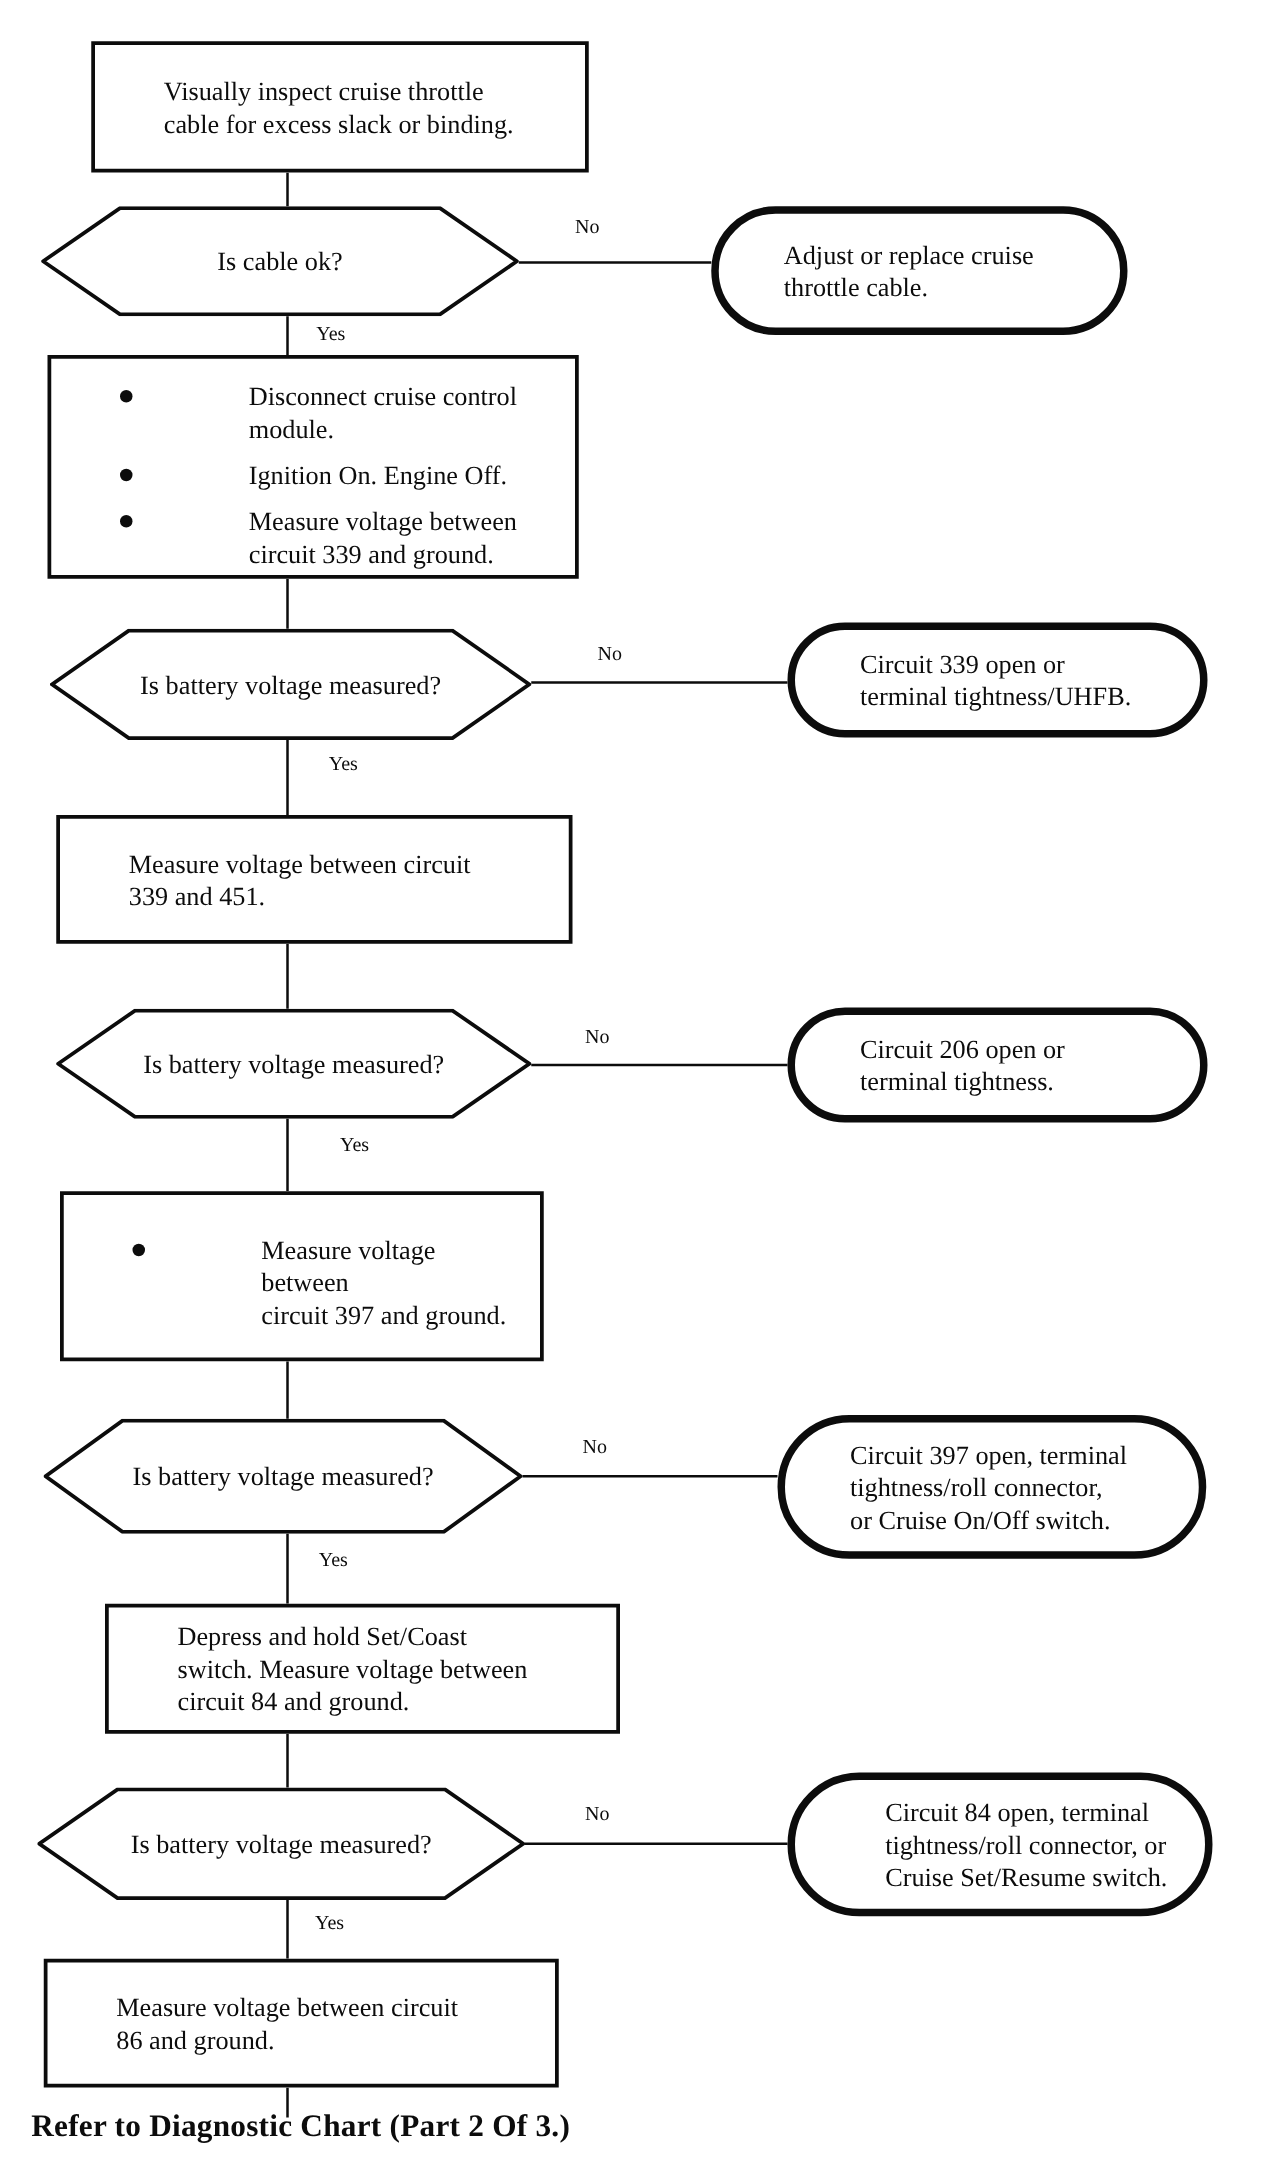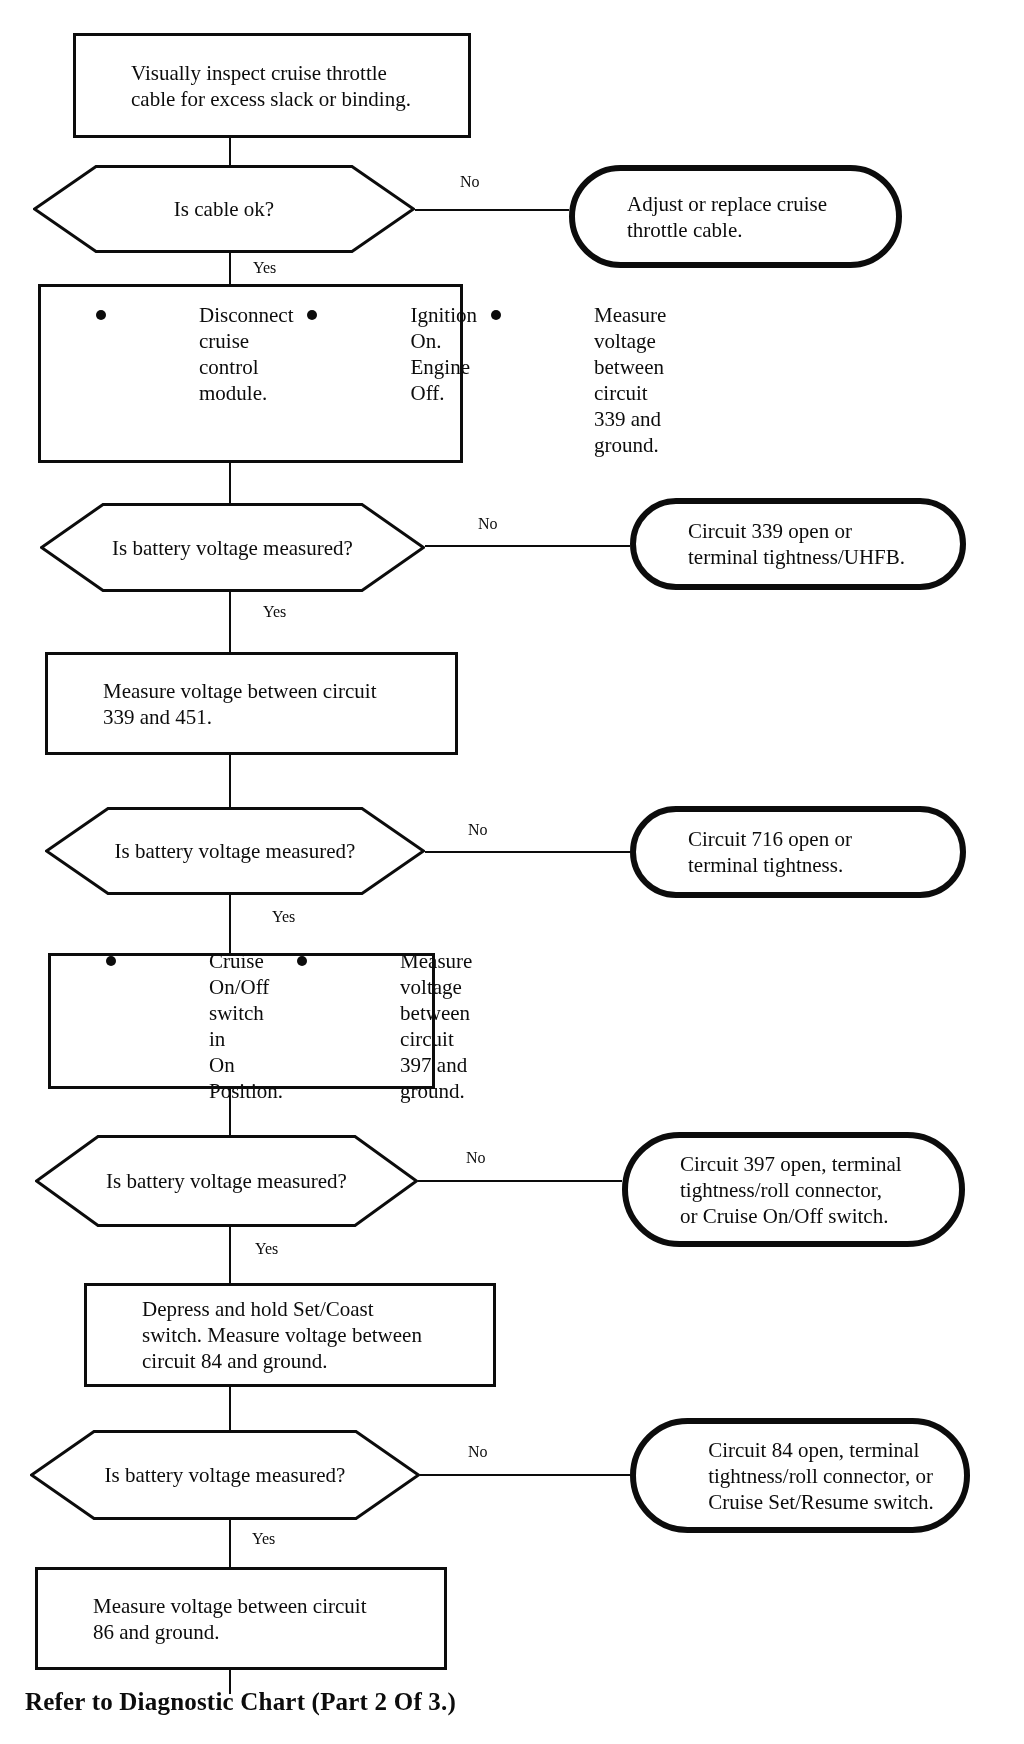--- a/index.html
+++ b/index.html
@@ -13,21 +13,21 @@
   .rect .txt{padding-left:55px;padding-right:14px;}
   .txt{font-size:21px;line-height:26px;white-space:pre-line;}
   .stadium{border:6px solid #0c0c0c;display:flex;align-items:center;}
   .stadium .txt{padding-left:52px;padding-right:10px;}
   .hexwrap{position:absolute;}
   .hexwrap svg{position:absolute;left:0;top:0;display:block;}
   .hex-label{
     position:absolute;inset:0;display:flex;align-items:center;justify-content:center;
     font-size:21px;line-height:26px;
   }
-  .bullets{display:flex;flex-direction:row;row-gap:28px;padding:22px 10px 10px 55px;width:100%;box-sizing:border-box;}
+  .bullets{display:flex;flex-direction:column;row-gap:11px;padding:22px 10px 10px 55px;width:100%;box-sizing:border-box;}
   .bullet-item{display:flex;align-items:flex-start;}
   .dot{flex:0 0 auto;width:10px;height:10px;border-radius:50%;background:#0c0c0c;margin-top:8px;margin-right:38px;}
   .vline{position:absolute;width:2px;background:#0c0c0c;}
   .hline{position:absolute;height:2px;background:#0c0c0c;}
   .edge-label{position:absolute;font-size:16px;line-height:22px;}
   .footer{
     position:absolute;font-size:25px;font-weight:bold;letter-spacing:.2px;
     font-family:"Liberation Serif","DejaVu Serif",serif;
   }
 </style>
@@ -119,31 +119,26 @@
   </div>
 
   <div class="hexwrap" style="left:45px;top:807px;width:380px;height:88px;">
     <svg width="380" height="88" viewBox="0 0 380 88">
       <polygon points="63,1.5 317,1.5 378.5,44 317,86.5 63,86.5 1.5,44" fill="#ffffff" stroke="#0c0c0c" stroke-width="3"></polygon>
     </svg>
     <div class="hex-label">Is battery voltage measured?</div>
   </div>
 
   <div class="node stadium" style="left:630px;top:806px;width:336px;height:92px;border-radius:46px;">
-    <div class="txt">Circuit 716 open or
+    <div class="txt">Circuit 206 open or
 terminal tightness.</div>
   </div>
 
   <div class="node rect" style="left:48px;top:953px;width:387px;height:136px;">
     <div class="bullets" style="padding-top:20px;">
-      <div class="bullet-item">
-        <span class="dot"></span>
-        <span class="txt">Cruise On/Off switch in
-On Position.</span>
-      </div>
       <div class="bullet-item">
         <span class="dot"></span>
         <span class="txt">Measure voltage between
 circuit 397 and ground.</span>
       </div>
     </div>
   </div>
 
   <div class="hexwrap" style="left:35px;top:1135px;width:383px;height:92px;">
     <svg width="383" height="92" viewBox="0 0 383 92">

